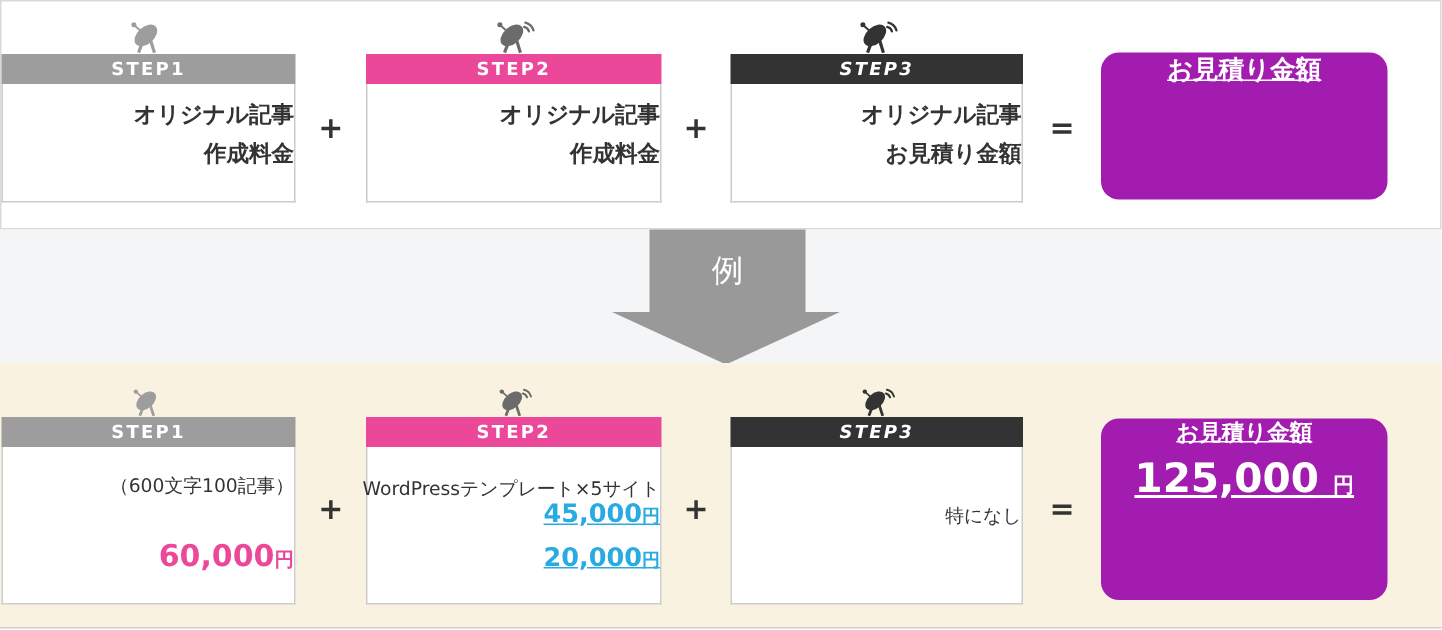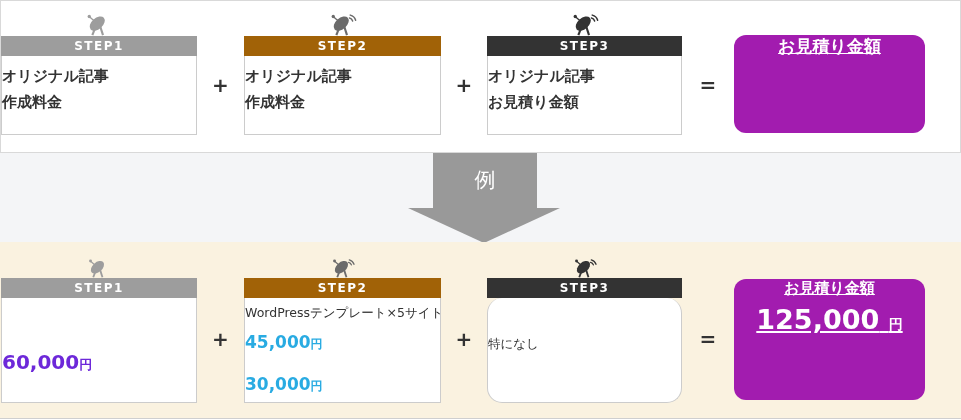--- a/index.html
+++ b/index.html
@@ -38,42 +38,42 @@
   .w1{width:196px;}.w2{width:197px;}.w3{width:195px;}
   .icon-slot{display:flex;align-items:flex-end;justify-content:center;}
   .row-top .icon-slot{height:23px;}
   .row-bottom .icon-slot{height:20px;}
   .step-header{
     width:100%;height:20px;box-sizing:border-box;
     display:flex;align-items:center;justify-content:center;
     color:#fff;font-size:12px;font-weight:bold;letter-spacing:1.5px;
   }
   .c-step1{color:#9d9d9d;} .bg-step1{background:#9d9d9d;}
-  .c-step2{color:#6b6b6b;} .bg-step2{background:#a16207;}
-  .c-step3{color:#333333;} .bg-step3{background:#333333;}
+  .c-step2{color:#6b6b6b;} .bg-step2{background:#ec4899;}
+  .c-step3{color:#333333;} .bg-step3{background:#333333;font-style:italic;}
   .step-body{
     width:100%;box-sizing:border-box;background:#fff;
     border:1px solid #ccc;border-top:none;
-    display:flex;flex-direction:column;align-items:flex-start;justify-content:center;
+    display:flex;flex-direction:column;align-items:flex-end;justify-content:center;
     text-align:center;
   }
   .row-top .step-body{height:79px;padding-bottom:12px;}
   .row-bottom .step-body{height:105px;}
   .top-line{font-size:15px;font-weight:bold;line-height:26px;color:#333;}
   .sign{
     text-align:center;font-size:20px;font-weight:bold;color:#333;
     height:22px;line-height:22px;flex-shrink:0;
   }
   .s1{width:47px;}.s2{width:46px;}.s3{width:52px;}
   .row-top .sign{margin-top:61px;}
   .row-bottom .sign{margin-top:70px;}
   
   .small-line{font-size:12.5px;line-height:17px;color:#333;white-space:nowrap;}
-  .price-lg{font-size:20px;font-weight:bold;color:#6d28d9;margin-top:27px;line-height:22px;}
-  .price-md{font-size:17px;font-weight:bold;color:#29abe2;line-height:19px;margin:12px 0 9px 0;}
+  .price-lg{font-size:20px;font-weight:bold;color:#ec4899;margin-top:27px;line-height:22px;}
+  .price-md{font-size:17px;font-weight:bold;color:#29abe2;line-height:19px;margin:0 0 9px 0;text-decoration:underline;}
   .unit-sm{font-size:13px;font-weight:bold;}
   .unit-xs{font-size:12px;font-weight:bold;}
   
   .result{
     background:#a21caf;border-radius:12px;color:#fff;flex-shrink:0;
     display:flex;flex-direction:column;align-items:center;justify-content:flex-start;text-decoration:underline;
   }
   .result-top{width:191px;height:98px;margin-top:22px;}
   .result-bottom{width:191px;height:121px;margin-top:21px;}
   .result-title{font-size:17px;font-weight:bold;}
@@ -168,52 +168,53 @@
 <div class="row row-bottom">
 
   <div class="step w1">
     <div class="icon-slot c-step1">
       <svg class="dish-svg" width="30" height="20" viewBox="0 0 34 26">
           <use href="#dish"></use>
         </svg>
     </div>
     <div class="step-header bg-step1">STEP1</div>
     <div class="step-body">
+      <div class="small-line">（600文字100記事）</div>
       <div class="price-lg"><span>60,000</span><span class="unit-sm">円</span></div>
     </div>
   </div>
 
   <div class="sign s1">+</div>
 
   <div class="step w2">
     <div class="icon-slot c-step2">
       <svg class="dish-svg" width="30" height="20" viewBox="0 0 34 26">
           <use href="#dish"></use>
           <use href="#waves"></use>
         </svg>
     </div>
     <div class="step-header bg-step2">STEP2</div>
     <div class="step-body">
       <div class="small-line">WordPressテンプレート×5サイト</div>
       <div class="price-md"><span>45,000</span><span class="unit-xs">円</span></div>
-      <div class="price-md" style="margin-bottom:0;"><span>30,000</span><span class="unit-xs">円</span></div>
+      <div class="price-md" style="margin-bottom:0;"><span>20,000</span><span class="unit-xs">円</span></div>
     </div>
   </div>
 
   <div class="sign s2">+</div>
 
   <div class="step w3">
     <div class="icon-slot c-step3">
       <svg class="dish-svg" width="30" height="20" viewBox="0 0 34 26">
           <use href="#dish"></use>
           <use href="#waves"></use>
         </svg>
     </div>
     <div class="step-header bg-step3">STEP3</div>
-    <div class="step-body" style="padding-bottom:14px;border-radius:15px;">
+    <div class="step-body" style="padding-bottom:14px;">
       <div class="small-line">特になし</div>
     </div>
   </div>
 
   <div class="sign s3">=</div>
 
   <div class="result result-bottom">
     <div class="result-title">お見積り金額</div>
     <div class="result-price"><span>125,000</span> <span class="unit-md">円</span></div>
   </div>

